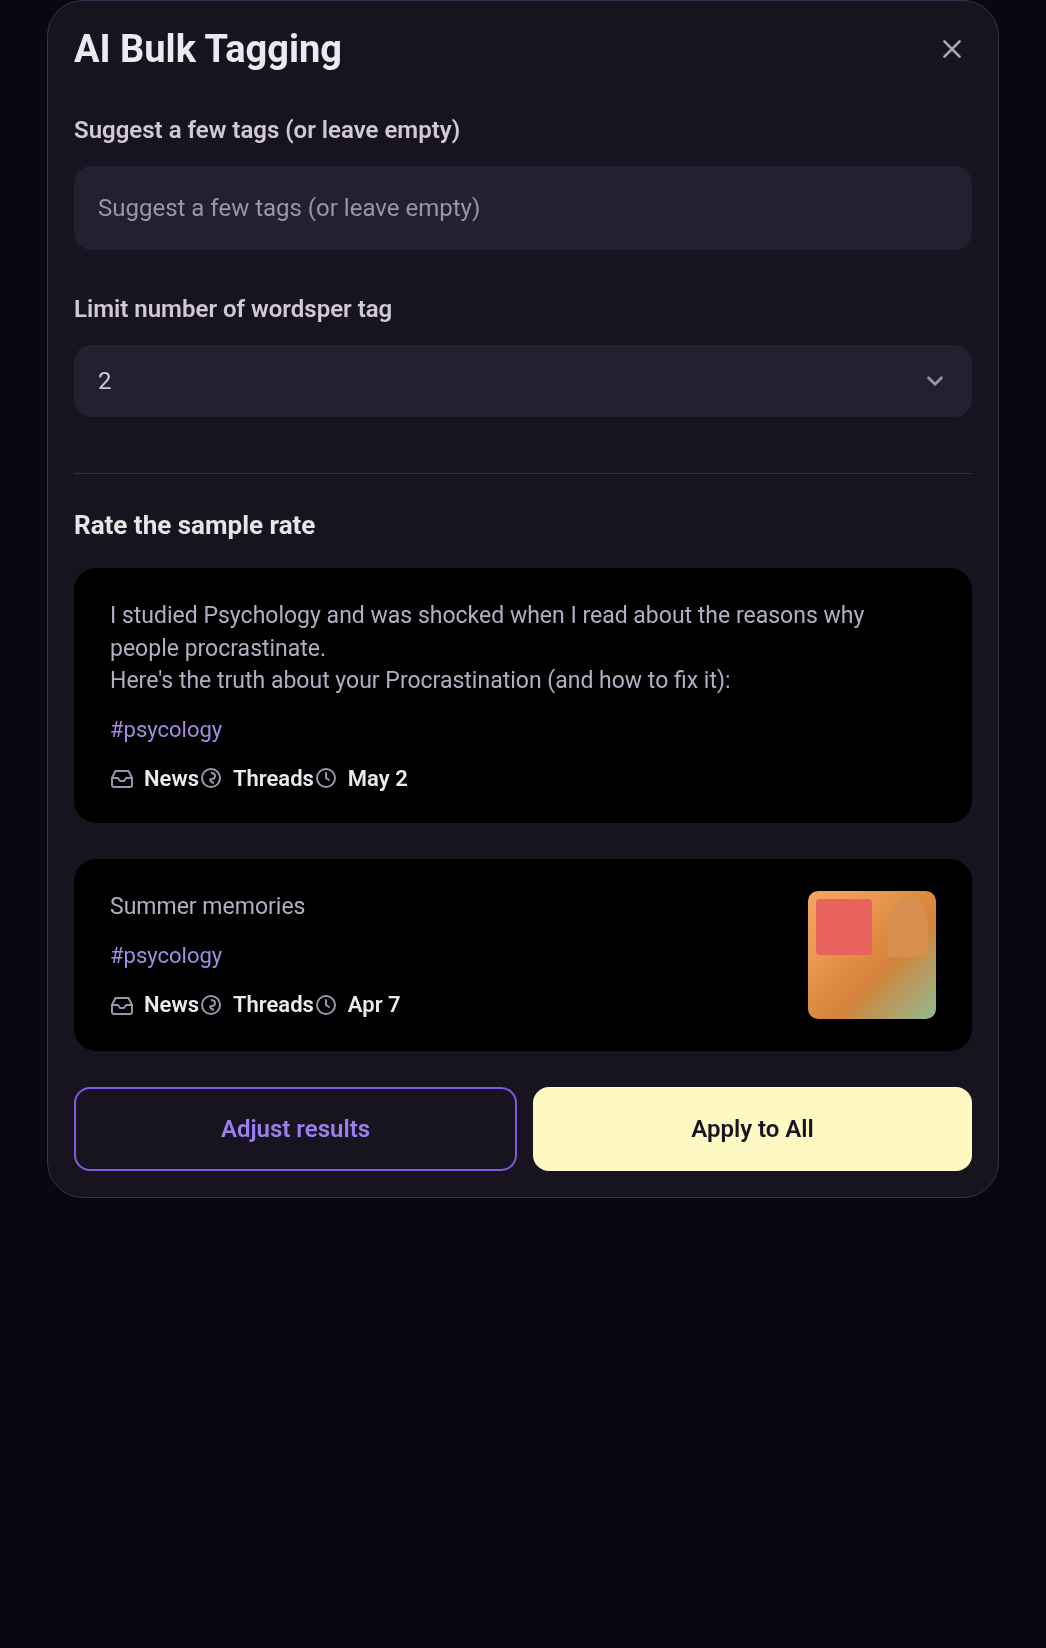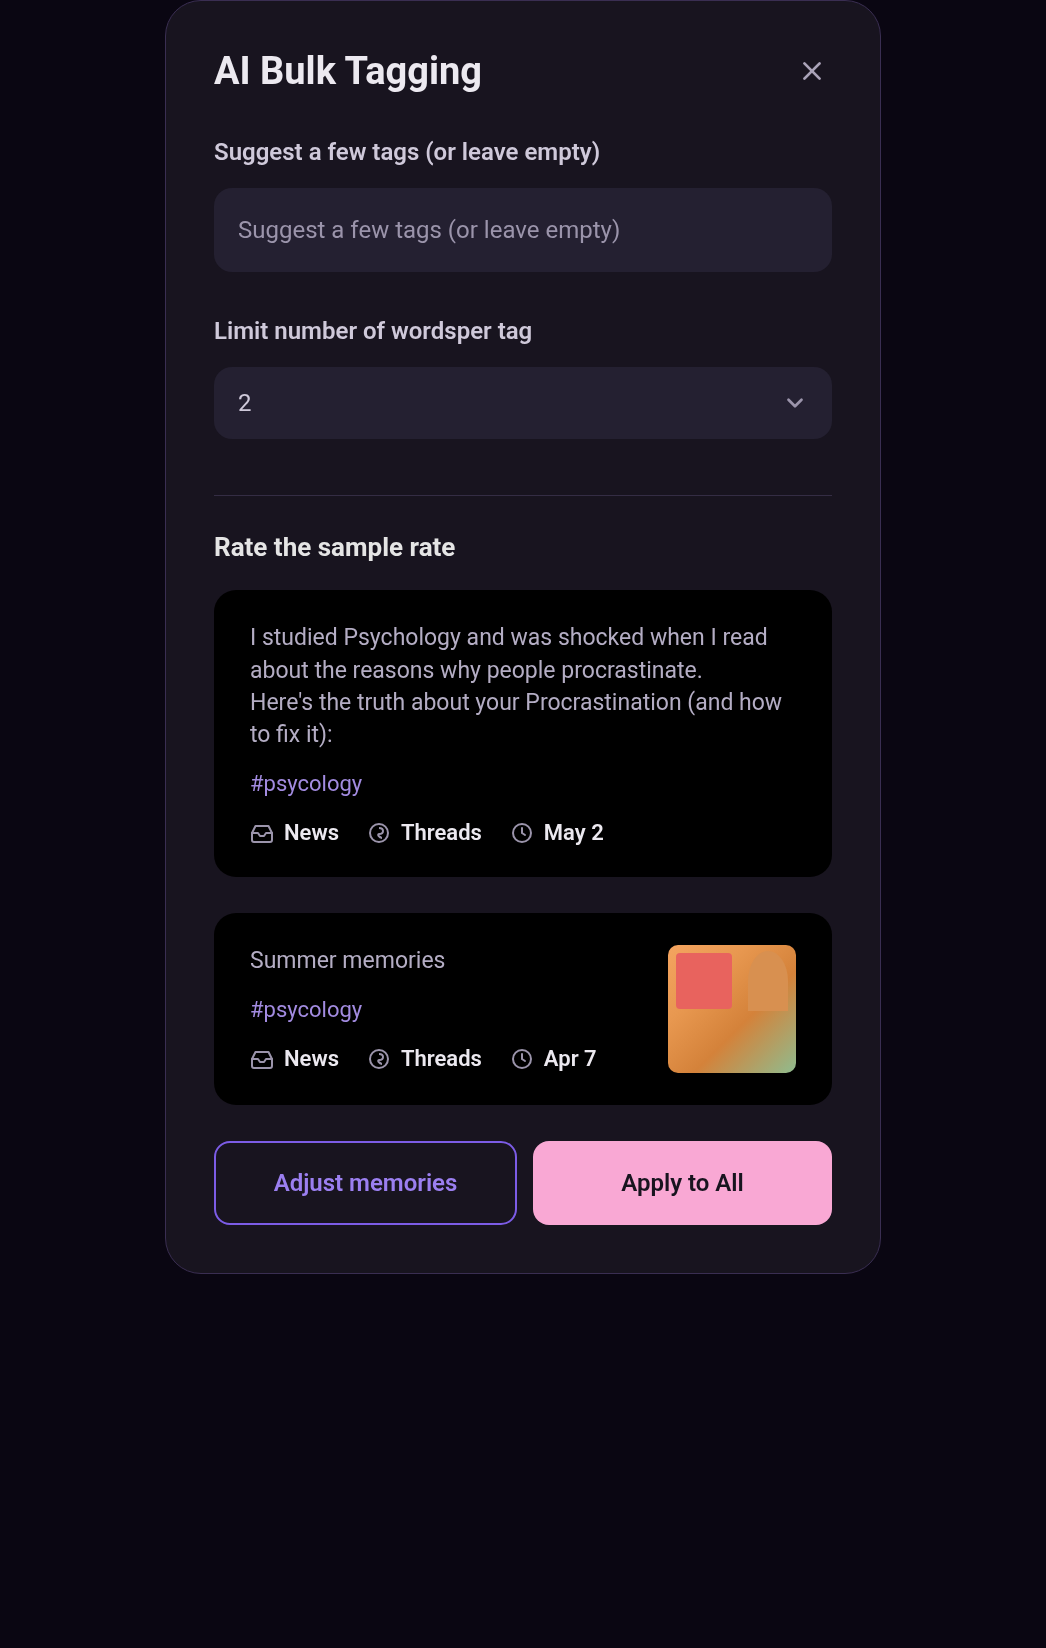--- a/index.html
+++ b/index.html
@@ -9,25 +9,25 @@
 }
 body {
   background: #0a0612;
   font-family: -apple-system, BlinkMacSystemFont, 'Segoe UI', Roboto, sans-serif;
   display: flex;
   align-items: flex-start;
   justify-content: center;
   min-height: 100vh;
 }
 .modal {
-  width: 716px;
+  width: 952px;
   background: #18141f;
   border: 1px solid #3a2e52;
   border-radius: 36px;
-  padding: 48px;
+  padding: 26px;
   margin: 0;
 }
 .modal-header {
   display: flex;
   justify-content: space-between;
   align-items: center;
   margin-bottom: 44px;
 }
 .modal-title {
   color: #ece9f0;
@@ -126,21 +126,20 @@
 }
 .card-tag {
   color: #a28be0;
   font-size: 22px;
   font-weight: 400;
   margin-bottom: 24px;
 }
 .card-meta {
   display: flex;
   align-items: center;
-  gap: 28px;
 }
 .meta-item {
   display: flex;
   align-items: center;
   gap: 10px;
 }
 .meta-icon {
   color: #9b94ab;
   width: 24px;
   height: 24px;
@@ -188,21 +187,21 @@
   cursor: pointer;
   border: none;
   font-family: inherit;
 }
 .btn-outline {
   background: transparent;
   border: 2px solid #7c5ce6;
   color: #9b7ff0;
 }
 .btn-primary {
-  background: #f9a8d4;
+  background: #fef9c3;
   color: #18141f;
 }
 </style>
 </head>
 <body>
 
 <div class="modal">
 
   <div class="modal-header">
     <div class="modal-title">AI Bulk Tagging</div>
@@ -289,17 +288,17 @@
               </svg>
             <span class="meta-label">Apr 7</span>
           </div>
         </div>
       </div>
       <div class="card-thumb"></div>
     </div>
   </div>
 
   <div class="button-row">
-    <button class="btn btn-outline">Adjust memories</button>
+    <button class="btn btn-outline">Adjust results</button>
     <button class="btn btn-primary">Apply to All</button>
   </div>
 
 </div>
 
 </body></html>

